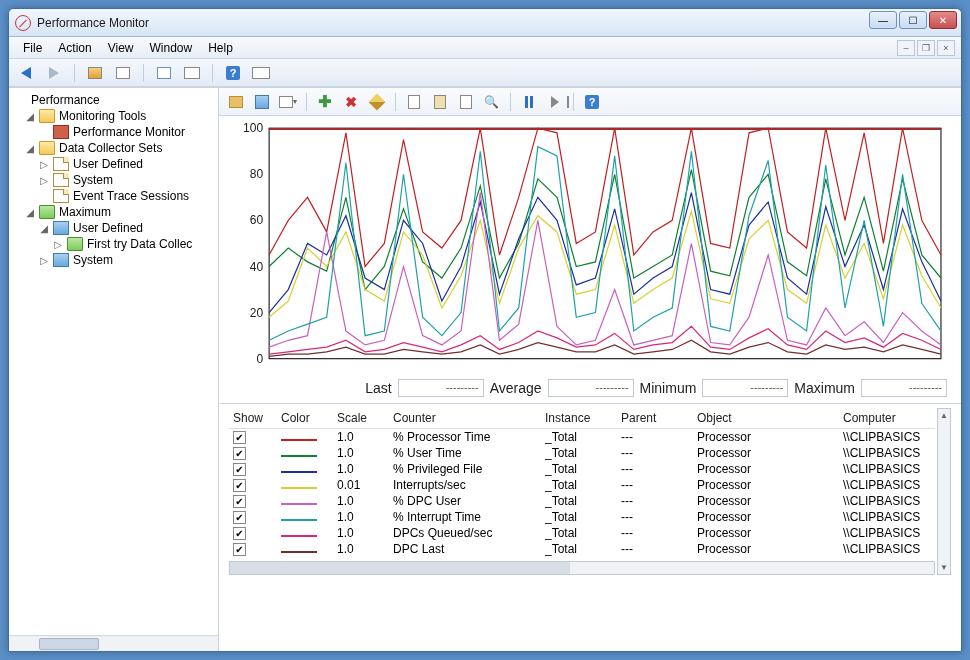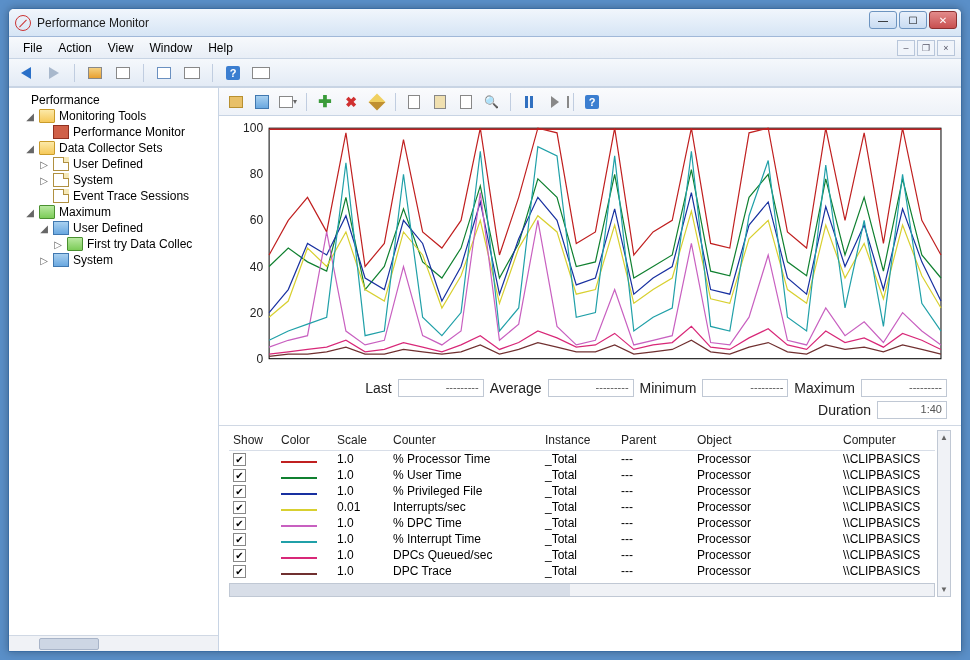--- a/index.html
+++ b/index.html
@@ -264,24 +264,20 @@
         <div class="statrow">
           <span class="statlabel">Last</span>
           <div class="statbox">---------</div>
           <span class="statlabel">Average</span>
           <div class="statbox">---------</div>
           <span class="statlabel">Minimum</span>
           <div class="statbox">---------</div>
           <span class="statlabel">Maximum</span>
           <div class="statbox">---------</div>
         </div>
-        <div class="statrow">
-          <span class="statlabel">Duration</span>
-          <div class="statbox wide">1:40</div>
-        </div>
       </div>
 
       <div class="grid">
         <div style="display:flex">
           <div style="flex:1">
             <div class="ghead">
               <div class="gc c-show">Show</div>
               <div class="gc c-color">Color</div>
               <div class="gc c-scale">Scale</div>
               <div class="gc c-counter">Counter</div>
@@ -328,21 +324,21 @@
                   <div class="gc c-counter">Interrupts/sec</div>
                   <div class="gc c-instance">_Total</div>
                   <div class="gc c-parent">---</div>
                   <div class="gc c-object">Processor</div>
                   <div class="gc c-computer">\\CLIPBASICS</div>
                 </div>
                 <div class="grow">
                   <div class="gc c-show"><span class="chk">✔</span></div>
                   <div class="gc c-color"><span class="swatch" style="background:#c860c0"></span></div>
                   <div class="gc c-scale">1.0</div>
-                  <div class="gc c-counter">% DPC Time</div>
+                  <div class="gc c-counter">% DPC User</div>
                   <div class="gc c-instance">_Total</div>
                   <div class="gc c-parent">---</div>
                   <div class="gc c-object">Processor</div>
                   <div class="gc c-computer">\\CLIPBASICS</div>
                 </div>
                 <div class="grow">
                   <div class="gc c-show"><span class="chk">✔</span></div>
                   <div class="gc c-color"><span class="swatch" style="background:#20a0a8"></span></div>
                   <div class="gc c-scale">1.0</div>
                   <div class="gc c-counter">% Interrupt Time</div>
@@ -358,21 +354,21 @@
                   <div class="gc c-counter">DPCs Queued/sec</div>
                   <div class="gc c-instance">_Total</div>
                   <div class="gc c-parent">---</div>
                   <div class="gc c-object">Processor</div>
                   <div class="gc c-computer">\\CLIPBASICS</div>
                 </div>
                 <div class="grow">
                   <div class="gc c-show"><span class="chk">✔</span></div>
                   <div class="gc c-color"><span class="swatch" style="background:#703030"></span></div>
                   <div class="gc c-scale">1.0</div>
-                  <div class="gc c-counter">DPC Trace</div>
+                  <div class="gc c-counter">DPC Last</div>
                   <div class="gc c-instance">_Total</div>
                   <div class="gc c-parent">---</div>
                   <div class="gc c-object">Processor</div>
                   <div class="gc c-computer">\\CLIPBASICS</div>
                 </div>
               </div>
             <div class="gridscroll">
               <div class="track">
                   <div class="gthumb"></div>
                 </div>

